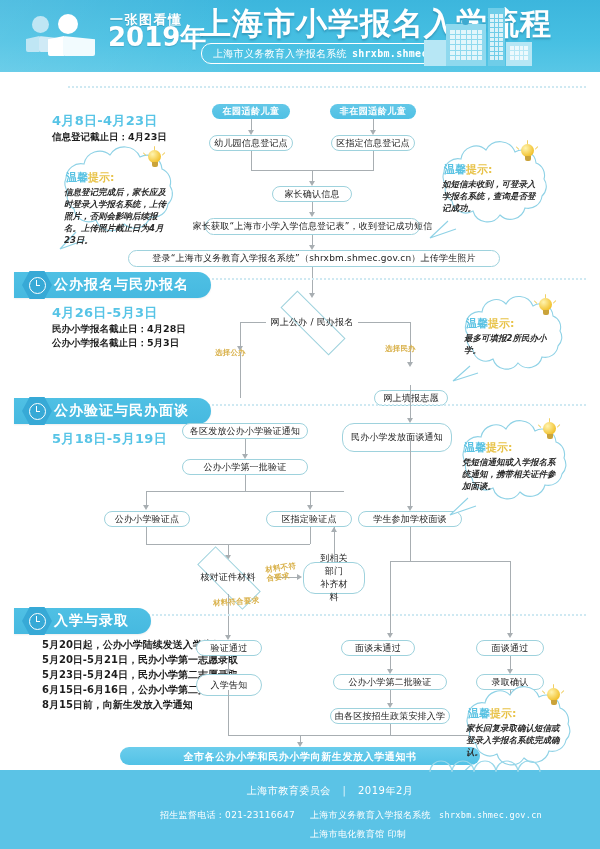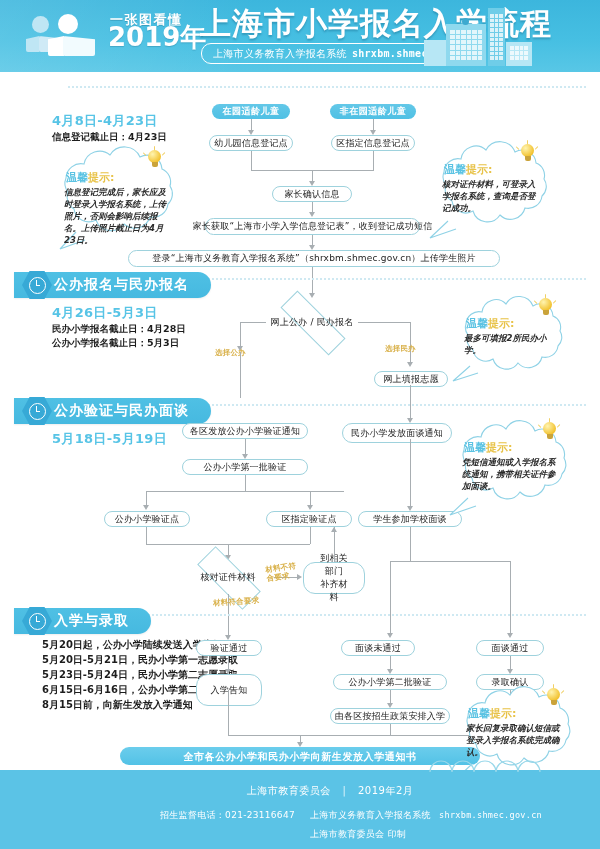--- a/index.html
+++ b/index.html
@@ -314,21 +314,21 @@
     <div class="bulb" style="left:96px;top:2px;">
       <div class="glass"></div>
         <div class="base"></div>
       <div class="ray" style="left:-3px;top:2px;transform:rotate(-45deg);"></div>
       <div class="ray" style="left:7px;top:-4px;"></div>
       <div class="ray" style="left:16px;top:2px;transform:rotate(45deg);"></div>
     </div>
     <div class="tiptitle" style="left:20px;top:20px;">
       <span class="tw">温馨</span><span class="tg">提示:</span>
     </div>
-    <div class="tipbody" style="left:18px;top:36px;width:96px;">核对证件材料，可登录入学报名系统，查询是否登记成功。</div>
+    <div class="tipbody" style="left:18px;top:36px;width:96px;">如短信未收到，可登录入学报名系统，查询是否登记成功。</div>
   </div>
 
   <div class="divider" style="top:278px;"></div>
   <div class="sec-head" style="left:14px;top:272px;">
     <div class="sec-ribbon">
       <div class="hexbadge">
           <div class="clock"></div>
         </div>
       <span>公办报名与民办报名</span>
     </div>
@@ -346,21 +346,21 @@
   <div class="ln lnh" style="left:240px;top:322px;width:26px;"></div>
   <div class="ln lnv" style="left:240px;top:322px;height:26px;"></div>
   <div class="arw" style="left:237px;top:346px;"></div>
   <div class="edgelbl" style="left:215px;top:348px;">选择公办</div>
   <div class="ln lnv" style="left:240px;top:352px;height:46px;"></div>
 
   <div class="ln lnh" style="left:358px;top:322px;width:52px;"></div>
   <div class="ln lnv" style="left:410px;top:322px;height:42px;"></div>
   <div class="arw" style="left:407px;top:362px;"></div>
   <div class="edgelbl" style="left:385px;top:344px;">选择民办</div>
-  <div class="node" style="left:374px;top:371px;width:74px;height:16px;">网上填报志愿</div>
+  <div class="node" style="left:374px;top:390px;width:74px;height:16px;">网上填报志愿</div>
   <div class="ln lnv" style="left:410px;top:385px;height:35px;"></div>
   <div class="arw" style="left:407px;top:418px;"></div>
 
   <div class="tip" style="left:448px;top:298px;width:136px;height:86px;">
     <svg width="136" height="86" viewBox="0 0 136 86">
       <path d="M18,26 a13,13 0 0,1 16,-12 a14,14 0 0,1 24,-8 a15,15 0 0,1 27,2 a13,13 0 0,1 20,10 a12,12 0 0,1 7,15 a12,12 0 0,1 -2,15 a13,13 0 0,1 -16,11 a14,14 0 0,1 -24,6 a14,14 0 0,1 -25,-4 a13,13 0 0,1 -20,-9 a12,12 0 0,1 -5,-15 a12,12 0 0,1 -2,-11 z" fill="#ffffff" stroke="#8fd2e6" stroke-width="1.1"></path>
       <path d="M22,68 L5,83 L30,75" fill="#ffffff" stroke="#8fd2e6" stroke-width="1.1"></path>
     </svg>
     <div class="bulb" style="left:90px;top:0px;">
       <div class="glass"></div>
@@ -380,21 +380,21 @@
     <div class="sec-ribbon">
       <div class="hexbadge">
           <div class="clock"></div>
         </div>
       <span>公办验证与民办面谈</span>
     </div>
   </div>
   <div class="sec-dates" style="left:52px;top:430px;">5月18日-5月19日</div>
 
   <div class="node" style="left:182px;top:423px;width:126px;height:16px;">各区发放公办小学验证通知</div>
-  <div class="node" style="left:342px;top:423px;width:110px;height:20px;">民办小学发放面谈通知</div>
+  <div class="node" style="left:342px;top:423px;width:110px;height:29px;">民办小学发放面谈通知</div>
 
   <div class="ln lnv" style="left:245px;top:439px;height:17px;"></div>
   <div class="arw" style="left:242px;top:454px;"></div>
   <div class="node" style="left:182px;top:459px;width:126px;height:16px;">公办小学第一批验证</div>
   <div class="ln lnv" style="left:245px;top:475px;height:16px;"></div>
   <div class="ln lnh" style="left:146px;top:491px;width:198px;"></div>
   <div class="ln lnv" style="left:146px;top:491px;height:16px;"></div>
   <div class="arw" style="left:143px;top:505px;"></div>
   <div class="ln lnv" style="left:310px;top:491px;height:16px;"></div>
   <div class="arw" style="left:307px;top:505px;"></div>
@@ -477,21 +477,21 @@
     <div>6月15日-6月16日，公办小学第二批验证</div>
     <div>8月15日前，向新生发放入学通知</div>
   </div>
 
   <div class="node" style="left:196px;top:640px;width:66px;height:16px;text-align:center;">验证通过</div>
   <div class="node" style="left:341px;top:640px;width:74px;height:16px;">面谈未通过</div>
   <div class="node" style="left:476px;top:640px;width:68px;height:16px;">面谈通过</div>
 
   <div class="ln lnv" style="left:228px;top:656px;height:15px;"></div>
   <div class="arw" style="left:225px;top:669px;"></div>
-  <div class="node" style="left:196px;top:674px;width:66px;height:32px;">入学告知</div>
+  <div class="node" style="left:196px;top:674px;width:66px;height:22px;">入学告知</div>
 
   <div class="ln lnv" style="left:390px;top:656px;height:15px;"></div>
   <div class="arw" style="left:387px;top:669px;"></div>
   <div class="node" style="left:333px;top:674px;width:114px;height:16px;">公办小学第二批验证</div>
   <div class="ln lnv" style="left:390px;top:690px;height:15px;"></div>
   <div class="arw" style="left:387px;top:703px;"></div>
   <div class="node" style="left:330px;top:708px;width:120px;height:16px;">由各区按招生政策安排入学</div>
 
   <div class="ln lnv" style="left:510px;top:656px;height:15px;"></div>
   <div class="arw" style="left:507px;top:669px;"></div>
@@ -531,21 +531,21 @@
       <span>2019年2月</span>
     </div>
     <div class="ft-col" style="left:160px;top:36px;">
       <div>招生监督电话：021-23116647</div>
     </div>
     <div class="ft-col" style="left:310px;top:36px;">
       <div>
         <span>上海市义务教育入学报名系统</span>
         <span class="mono" style="margin-left:5px;">shrxbm.shmec.gov.cn</span>
       </div>
-      <div>上海市教育委员会 印制</div>
+      <div>上海市电化教育馆 印制</div>
     </div>
   </div>
 
   <svg class="scallop" style="top:756px;" viewBox="0 0 600 16">
     <path d="M430,16 a11,11 0 0,1 22,0 a11,11 0 0,1 22,0 a11,11 0 0,1 22,0 a11,11 0 0,1 22,0 a11,11 0 0,1 22,0" fill="none" stroke="#9ad8ea" stroke-width="1.2"></path>
   </svg>
 
 </div>
 
 </body></html>

